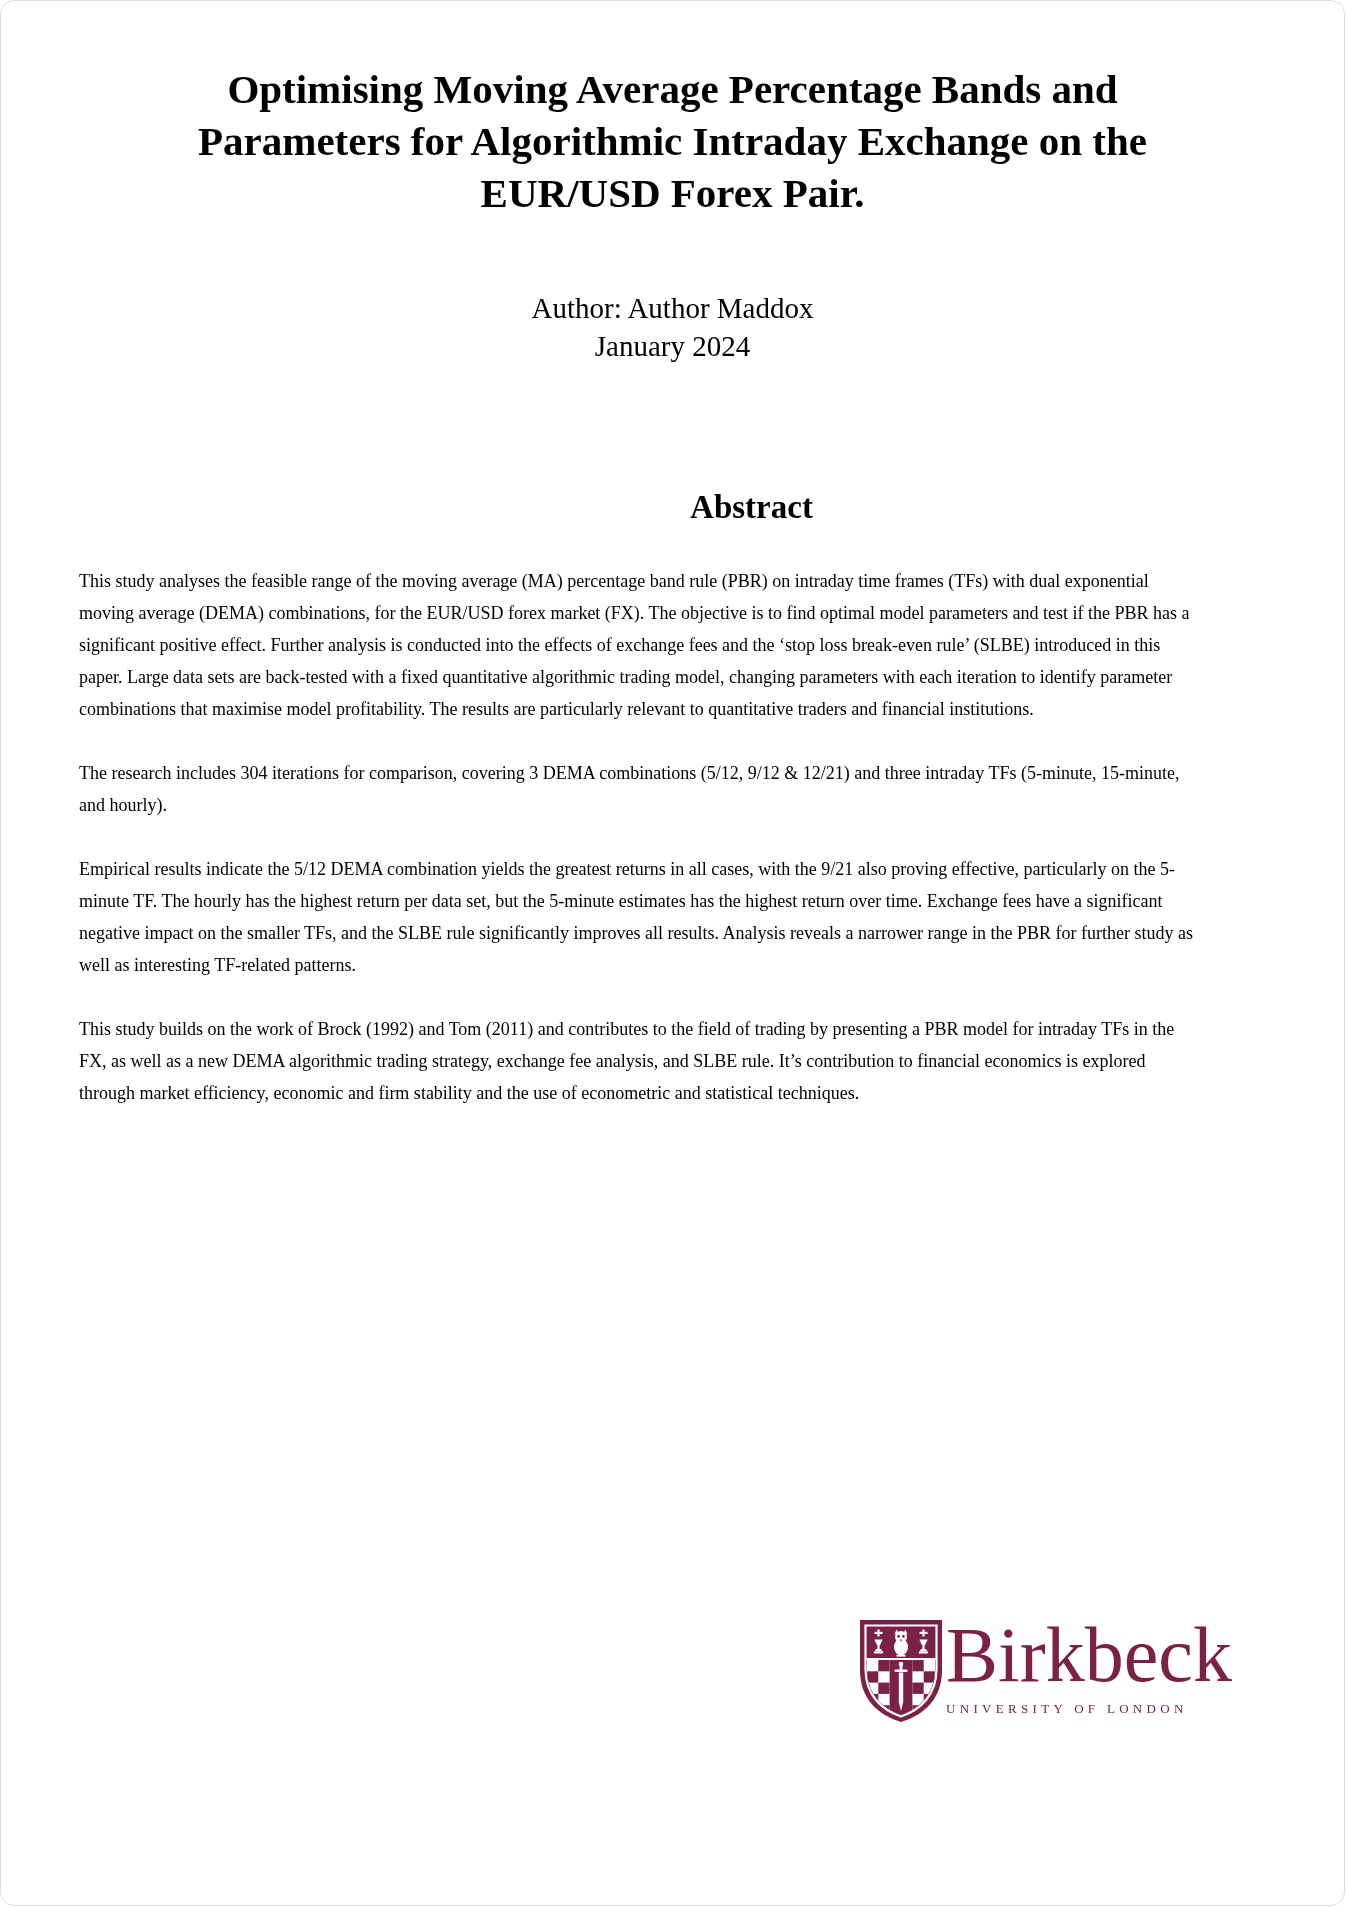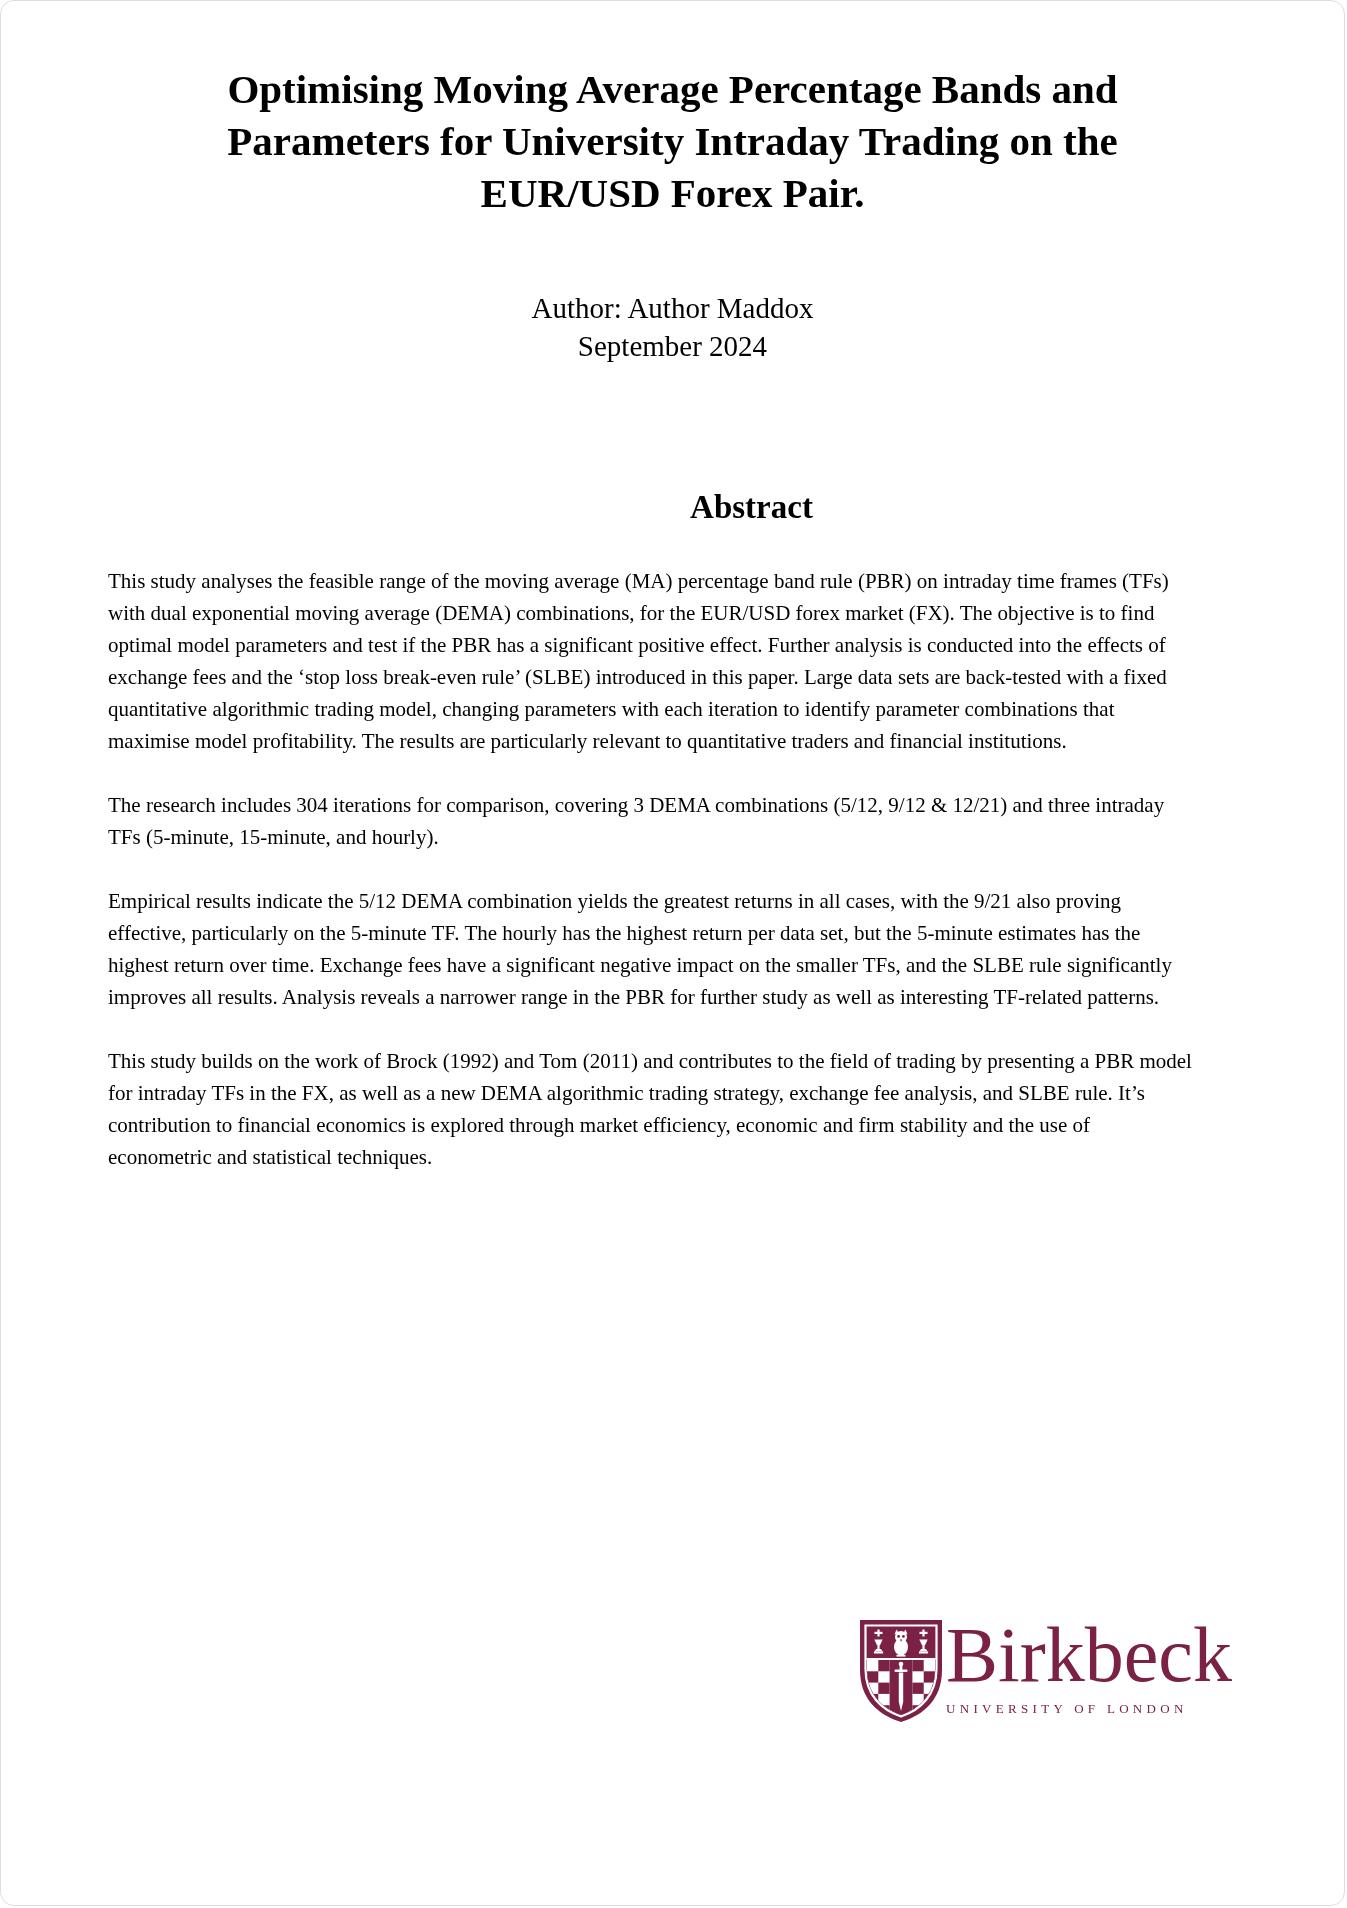--- a/index.html
+++ b/index.html
@@ -30,22 +30,22 @@
     line-height:38px;
   }
   .abstract-heading{
     margin:122px 0 0 158px;
     font-size:33px;
     line-height:40px;
     font-weight:700;
     text-align:center;
   }
   .abstract-body{
-    margin:38px 150px 0 107px;
-    font-size:21px;
+    margin:38px 150px 0 78px;
+    font-size:18px;
     line-height:32px;
   }
   .abstract-body p{margin:0 0 32px 0;}
   .logo{
     position:absolute;
     top:1617px;
     right:112px;
     display:flex;
     align-items:flex-start;
     gap:2px;
@@ -65,27 +65,27 @@
     white-space:nowrap;
   }
 </style>
 </head>
 <body>
 
 <div class="page">
 
   <h1 class="title">
     <div>Optimising Moving Average Percentage Bands and</div>
-    <div>Parameters for University Intraday Trading on the</div>
+    <div>Parameters for Algorithmic Intraday Exchange on the</div>
     <div>EUR/USD Forex Pair.</div>
   </h1>
 
   <div class="authors">
     <div>Author: Author Maddox</div>
-    <div>September 2024</div>
+    <div>January 2024</div>
   </div>
 
   <h2 class="abstract-heading">Abstract</h2>
 
   <div class="abstract-body">
     <p>This study analyses the feasible range of the moving average (MA) percentage band rule (PBR) on intraday time frames (TFs) with dual exponential moving average (DEMA) combinations, for the EUR/USD forex market (FX). The objective is to find optimal model parameters and test if the PBR has a significant positive effect. Further analysis is conducted into the effects of exchange fees and the ‘stop loss break-even rule’ (SLBE) introduced in this paper. Large data sets are back-tested with a fixed quantitative algorithmic trading model, changing parameters with each iteration to identify parameter combinations that maximise model profitability. The results are particularly relevant to quantitative traders and financial institutions.</p>
     <p>The research includes 304 iterations for comparison, covering 3 DEMA combinations (5/12, 9/12 &amp; 12/21) and three intraday TFs (5-minute, 15-minute, and hourly).</p>
     <p>Empirical results indicate the 5/12 DEMA combination yields the greatest returns in all cases, with the 9/21 also proving effective, particularly on the 5-minute TF. The hourly has the highest return per data set, but the 5-minute estimates has the highest return over time. Exchange fees have a significant negative impact on the smaller TFs, and the SLBE rule significantly improves all results. Analysis reveals a narrower range in the PBR for further study as well as interesting TF-related patterns.</p>
     <p>This study builds on the work of Brock (1992) and Tom (2011) and contributes to the field of trading by presenting a PBR model for intraday TFs in the FX, as well as a new DEMA algorithmic trading strategy, exchange fee analysis, and SLBE rule. It’s contribution to financial economics is explored through market efficiency, economic and firm stability and the use of econometric and statistical techniques.</p>
   </div>

